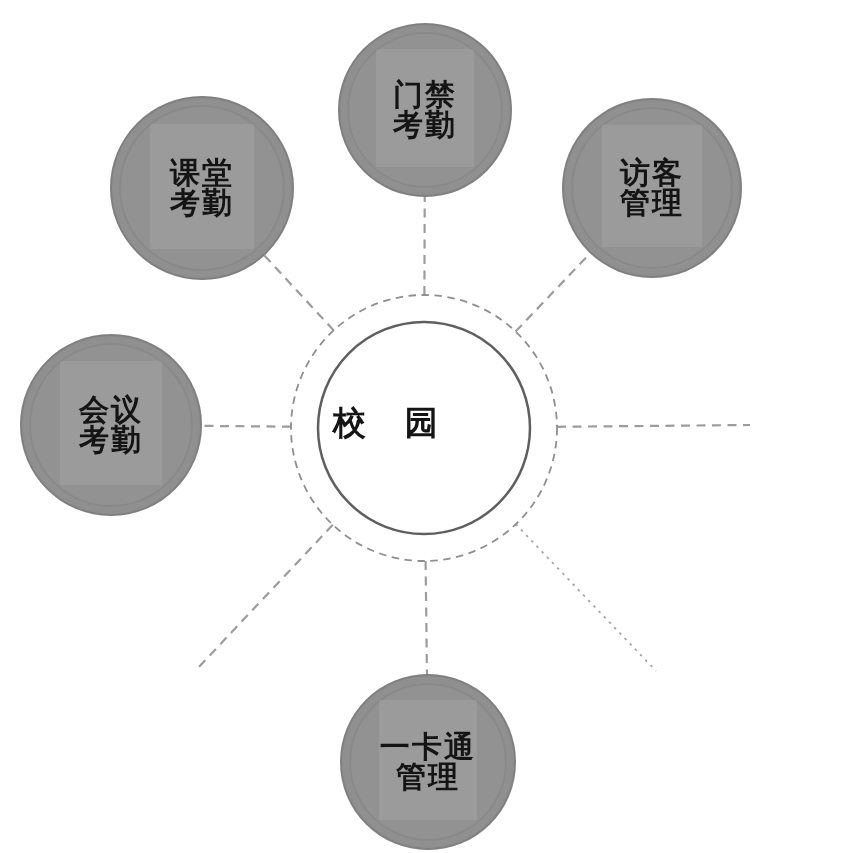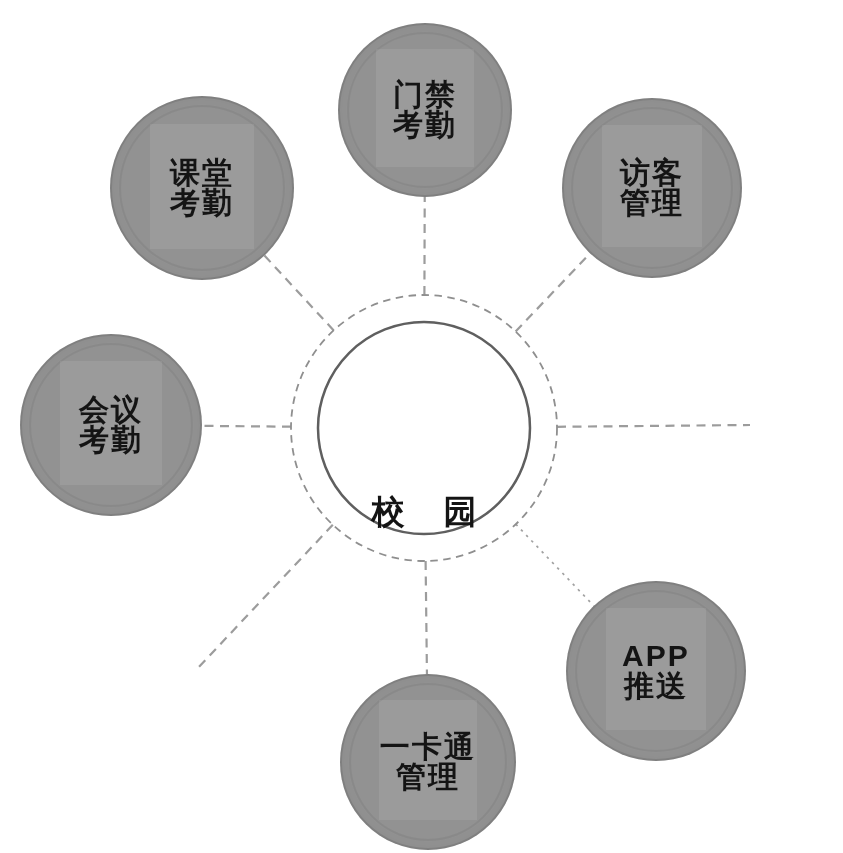--- a/index.html
+++ b/index.html
@@ -80,22 +80,22 @@
     line-height:1;
     white-space:nowrap;
   }
   .node .line + .line{}
   .hub-label{
     position:absolute;
     left:calc(424px - 106px);
     top:calc(428px - 106px);
     width:212px;height:212px;
     display:flex;
-    flex-direction:row;
-    align-items:flex-end;
+    flex-direction:column;
+    align-items:flex-start;
     justify-content:center;
     transform:translateY(-6px);
     gap:18px;
   }
   .hub-label .line{
     color:var(--text);
     font-size:33px;
     font-weight:700;
     letter-spacing:0.45em;
     text-indent:0.45em;
@@ -126,24 +126,20 @@
     <span class="line">门禁</span>
     <span class="line">考勤</span>
   </div>
 
   <div class="node" style="--x:652px; --y:188px; --r:90px">
     <span class="line">访客</span>
     <span class="line">管理</span>
   </div>
 
 
-  <div class="node" style="--x:656px; --y:671px; --r:90px">
-    <span class="line">APP</span>
-    <span class="line">推送</span>
-  </div>
 
   <div class="node" style="--x:428px; --y:762px; --r:88px">
     <span class="line">一卡通</span>
     <span class="line">管理</span>
   </div>
 
 
   <div class="node" style="--x:111px; --y:425px; --r:91px">
     <span class="line">会议</span>
     <span class="line">考勤</span>

